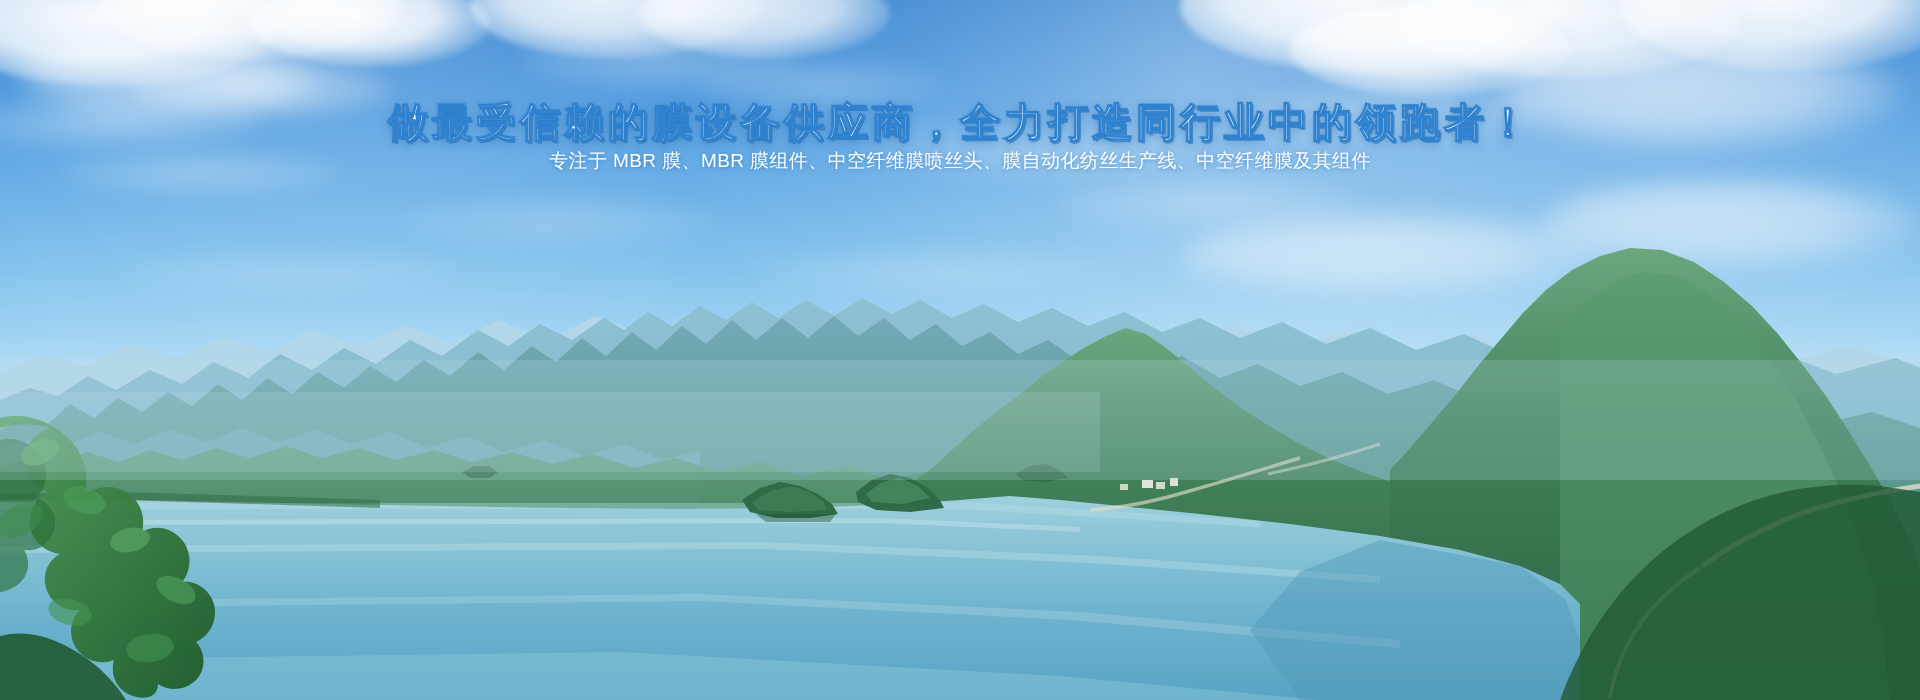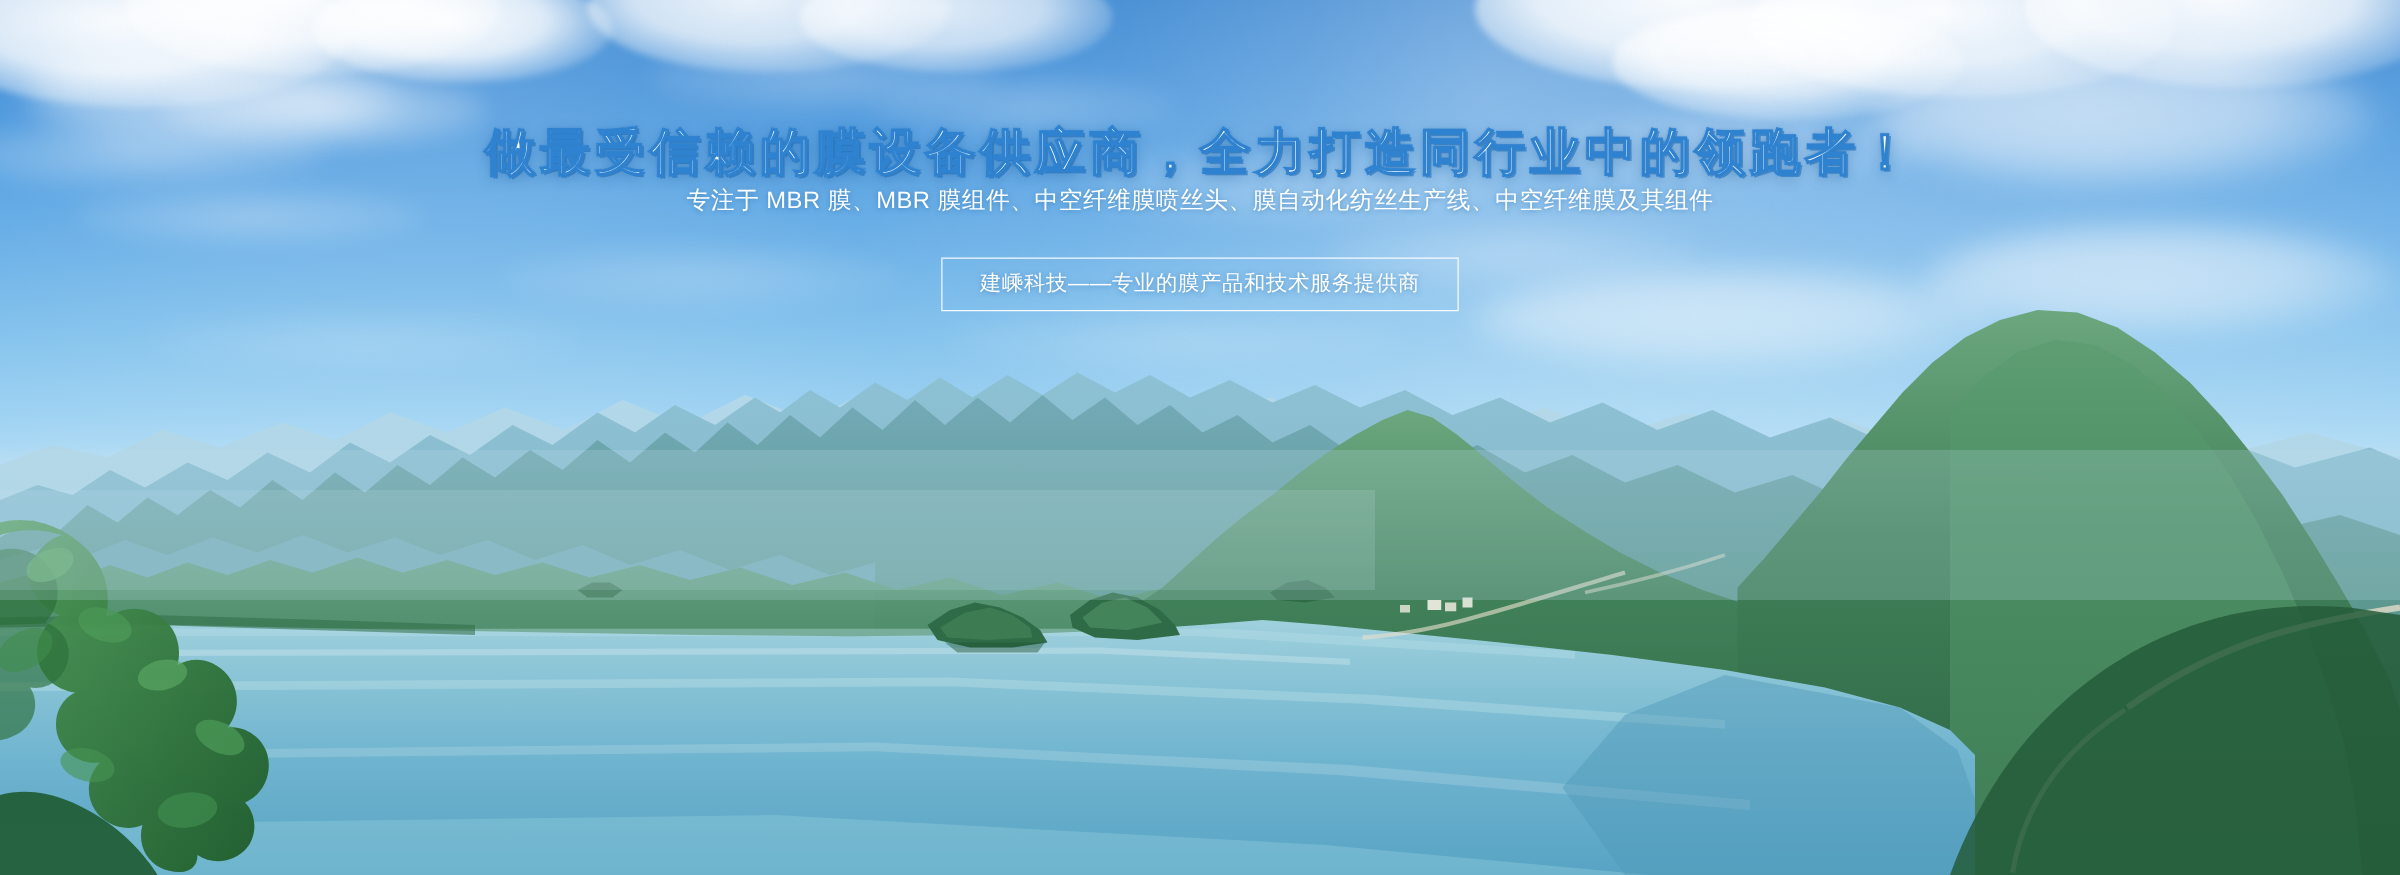--- a/index.html
+++ b/index.html
@@ -287,18 +287,15 @@
         C1786,488 1832,482 1880,486 L1920,492 L1920,700 Z"></path>
 
       <rect x="0" y="360" width="1920" height="120" fill="#bfdfee" opacity=".22"></rect>
       <rect x="0" y="392" width="1100" height="80" fill="#cfe7f2" opacity=".16"></rect>
     </svg>
   </div>
 
   <div class="overlay">
     <div class="headline">做最受信赖的膜设备供应商，全力打造同行业中的领跑者！</div>
     <div class="subtitle">专注于 MBR 膜、MBR 膜组件、中空纤维膜喷丝头、膜自动化纺丝生产线、中空纤维膜及其组件</div>
-    <div class="tagline-box">
-      <span class="tagline">建嵊科技——专业的膜产品和技术服务提供商</span>
-    </div>
   </div>
 
 </div>
 
 </body></html>

